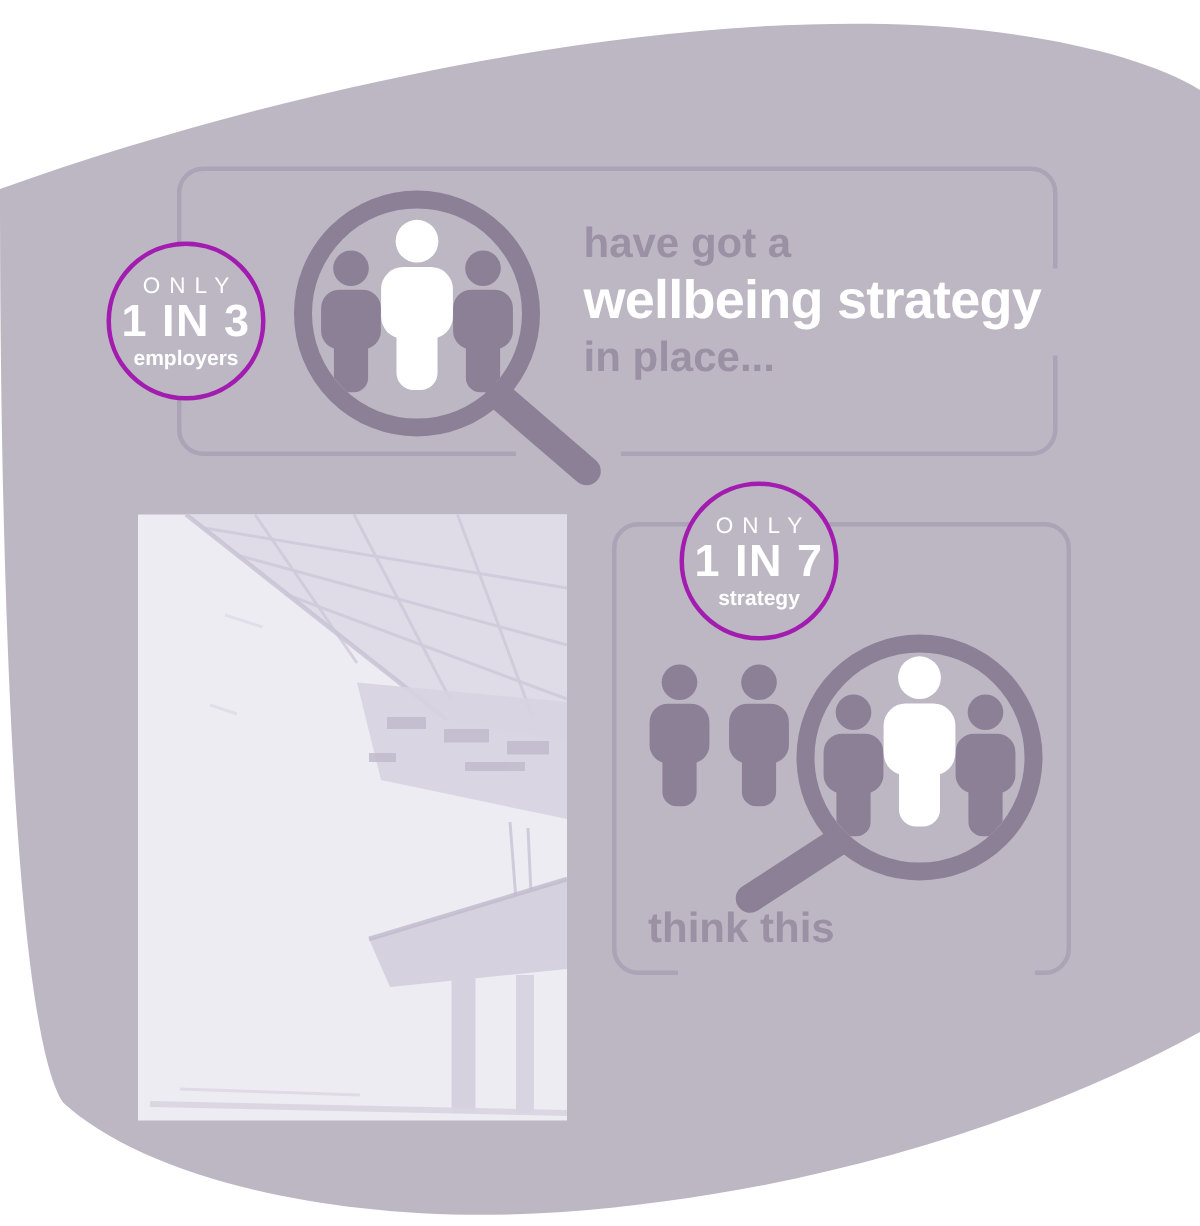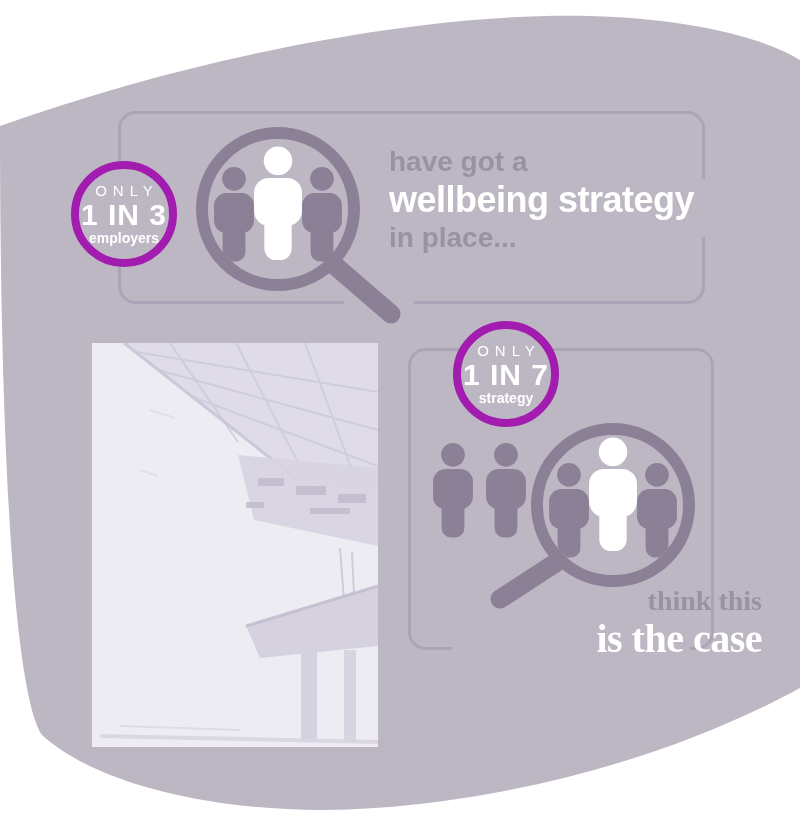--- a/index.html
+++ b/index.html
@@ -6,35 +6,35 @@
   .stage{
     position:relative;width:800px;height:817px;background:#ffffff;
     overflow:hidden;font-family:"Liberation Sans",sans-serif;
     -webkit-font-smoothing:antialiased;
   }
   .stage svg{position:absolute;left:0;top:0;}
 
   
   .badge{
     position:absolute;width:106px;height:106px;border-radius:50%;
-    box-sizing:border-box;border:8px solid #a21caf;background:#bdb7c4;
+    box-sizing:border-box;border:3px solid #a21caf;background:#bdb7c4;
     display:flex;flex-direction:column;align-items:center;justify-content:center;
     color:#ffffff;text-align:center;line-height:1.05;
   }
   .badge .word{font-size:15px;font-weight:400;letter-spacing:6px;padding-left:6px;}
   .badge .ratio{font-size:30px;font-weight:800;letter-spacing:1px;margin-top:1px;}
   .badge .group{font-size:14px;font-weight:700;text-align:right;}
   .badge-top{left:71px;top:161px;}
   .badge-bottom{left:453px;top:321px;}
 
   
   .caption-top{position:absolute;left:389px;top:146px;}
   .caption-top .muted{font-size:28px;font-weight:700;color:#9a91a5;line-height:32px;}
   .caption-top .strong{font-size:36px;font-weight:800;color:#ffffff;line-height:44px;letter-spacing:-0.5px;}
-  .caption-bottom{position:absolute;left:432px;top:585px;width:330px;text-align:right;font-family:Liberation Serif, serif;}
+  .caption-bottom{position:absolute;left:432px;top:603px;width:330px;text-align:left;}
   .caption-bottom .muted{font-size:28px;font-weight:700;color:#9a91a5;line-height:31px;}
   .caption-bottom .strong{font-size:40px;font-weight:800;color:#ffffff;line-height:45px;letter-spacing:-0.5px;}
 </style>
 </head>
 <body>
 
 <div class="stage">
 
   <svg width="800" height="817" viewBox="0 0 800 817" role="img" aria-label="faded photo of a bridge under construction seen from below">
     <defs>
@@ -146,16 +146,15 @@
   </div>
 
   <div class="caption-top">
     <div class="muted">have got a</div>
     <div class="strong">wellbeing strategy</div>
     <div class="muted">in place...</div>
   </div>
 
   <div class="caption-bottom">
     <div class="muted">think this</div>
-    <div class="strong">is the case</div>
   </div>
 
 </div>
 
 </body></html>

